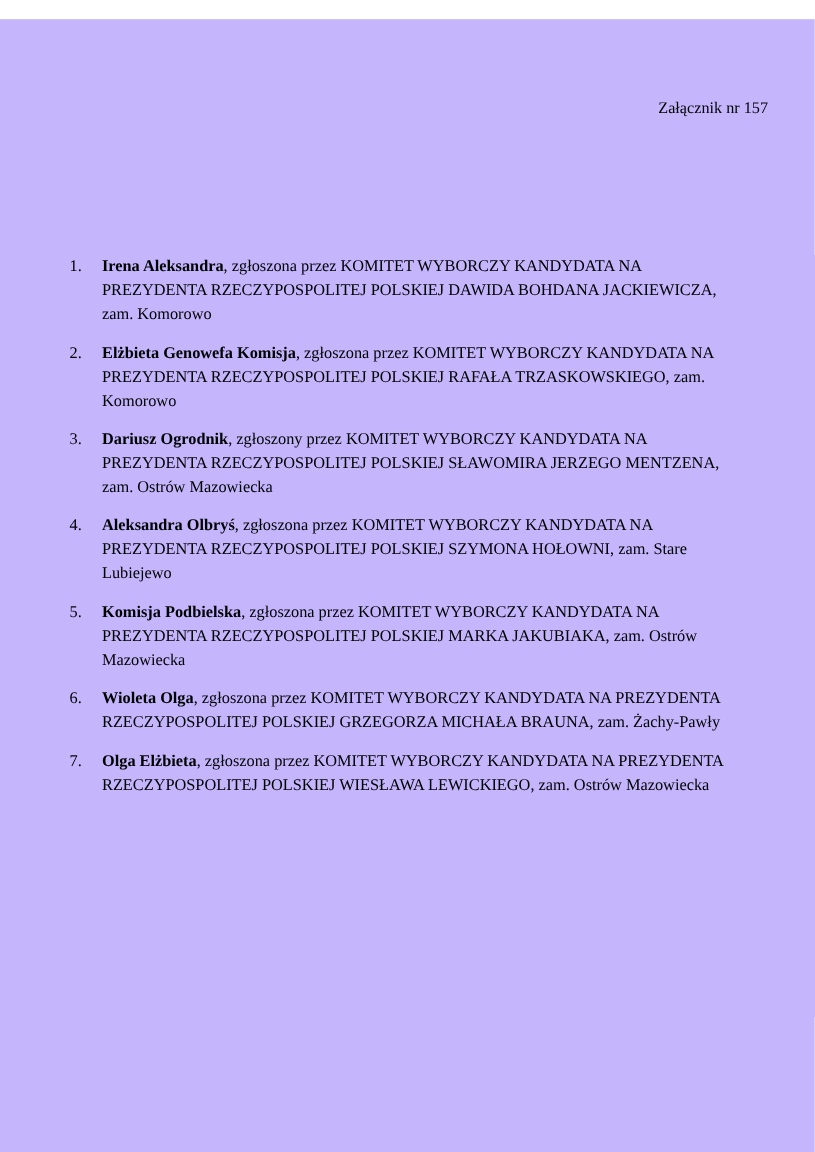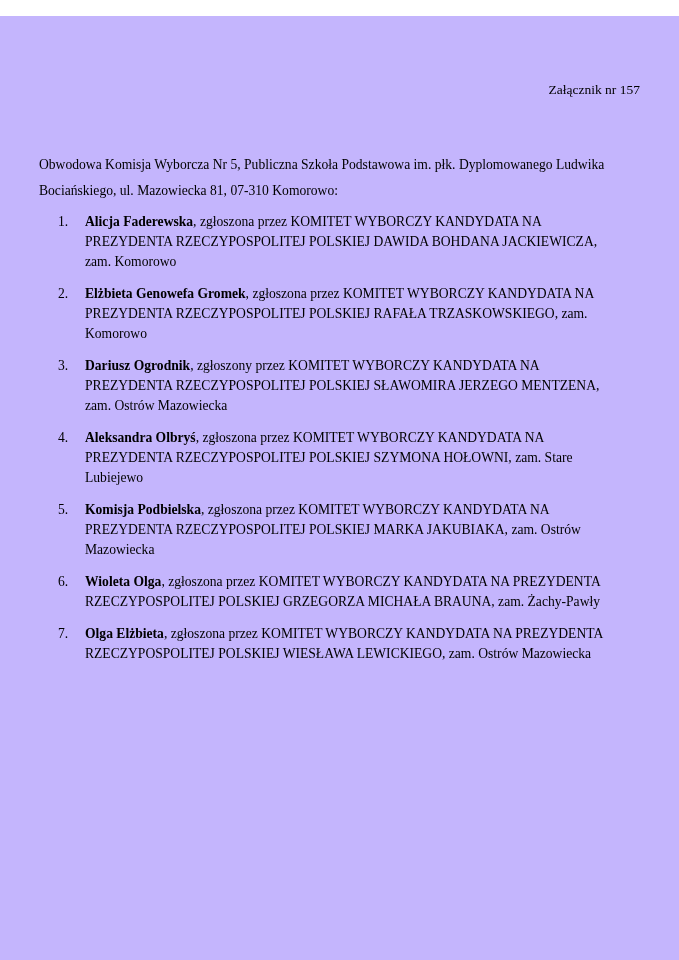--- a/index.html
+++ b/index.html
@@ -82,28 +82,27 @@
 </style>
 </head>
 <body>
 
 <div class="page">
 
   <div class="doc-header">
     <span class="hline">Załącznik nr 157</span>
   </div>
 
-  <p class="intro">Obwodowa Komisja Wyborcza Nr 5, Publiczna Szkoła Podstawowa im. płk. Dyplomowanego Ludwika Bociańskiego, ul. Mazowiecka 81, 07-310 Komorowo:</p>
 
   <ol class="candidate-list">
     <li class="candidate-item">
-      <span class="item-number">1.</span><span class="cand-name">Alicja Faderewska</span><span class="cand-text">, zgłoszona przez KOMITET WYBORCZY KANDYDATA NA PREZYDENTA RZECZYPOSPOLITEJ POLSKIEJ DAWIDA BOHDANA JACKIEWICZA, zam. Komorowo</span>
+      <span class="item-number">1.</span><span class="cand-name">Irena Aleksandra</span><span class="cand-text">, zgłoszona przez KOMITET WYBORCZY KANDYDATA NA PREZYDENTA RZECZYPOSPOLITEJ POLSKIEJ DAWIDA BOHDANA JACKIEWICZA, zam. Komorowo</span>
     </li>
     <li class="candidate-item">
-      <span class="item-number">2.</span><span class="cand-name">Elżbieta Genowefa Gromek</span><span class="cand-text">, zgłoszona przez KOMITET WYBORCZY KANDYDATA NA PREZYDENTA RZECZYPOSPOLITEJ POLSKIEJ RAFAŁA TRZASKOWSKIEGO, zam. Komorowo</span>
+      <span class="item-number">2.</span><span class="cand-name">Elżbieta Genowefa Komisja</span><span class="cand-text">, zgłoszona przez KOMITET WYBORCZY KANDYDATA NA PREZYDENTA RZECZYPOSPOLITEJ POLSKIEJ RAFAŁA TRZASKOWSKIEGO, zam. Komorowo</span>
     </li>
     <li class="candidate-item">
       <span class="item-number">3.</span><span class="cand-name">Dariusz Ogrodnik</span><span class="cand-text">, zgłoszony przez KOMITET WYBORCZY KANDYDATA NA PREZYDENTA RZECZYPOSPOLITEJ POLSKIEJ SŁAWOMIRA JERZEGO MENTZENA, zam. Ostrów Mazowiecka</span>
     </li>
     <li class="candidate-item">
       <span class="item-number">4.</span><span class="cand-name">Aleksandra Olbryś</span><span class="cand-text">, zgłoszona przez KOMITET WYBORCZY KANDYDATA NA PREZYDENTA RZECZYPOSPOLITEJ POLSKIEJ SZYMONA HOŁOWNI, zam. Stare Lubiejewo</span>
     </li>
     <li class="candidate-item">
       <span class="item-number">5.</span><span class="cand-name">Komisja Podbielska</span><span class="cand-text">, zgłoszona przez KOMITET WYBORCZY KANDYDATA NA PREZYDENTA RZECZYPOSPOLITEJ POLSKIEJ MARKA JAKUBIAKA, zam. Ostrów Mazowiecka</span>
     </li>

